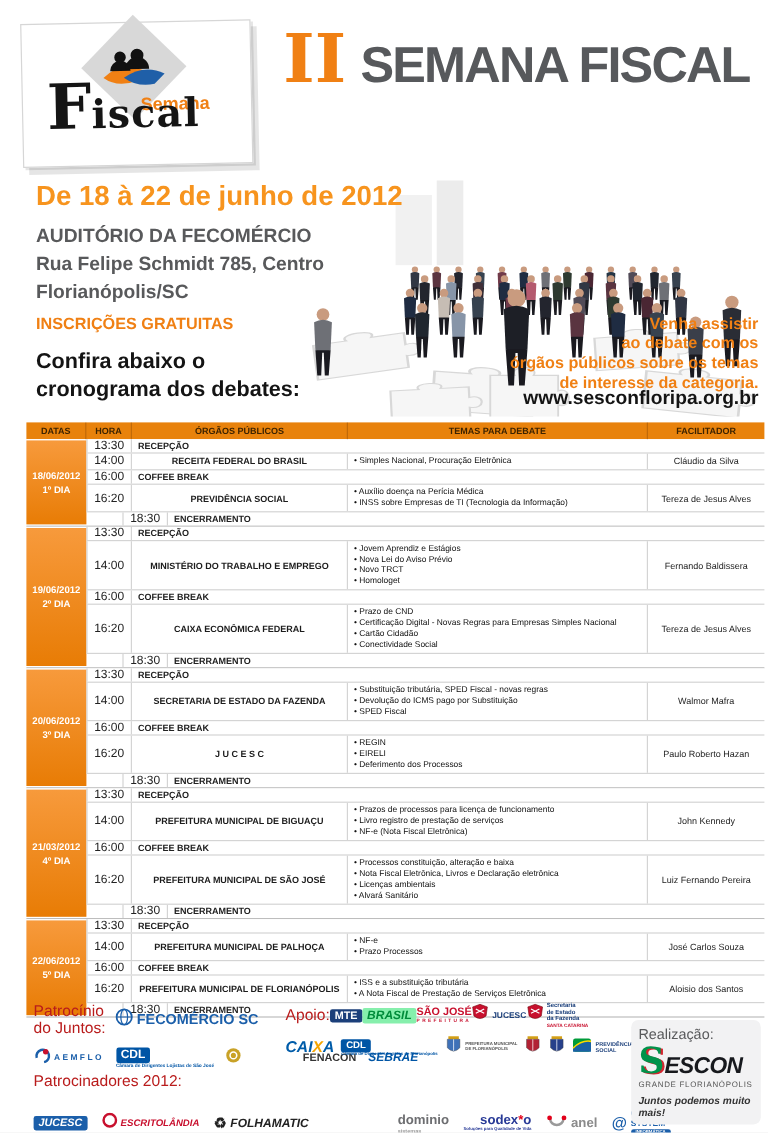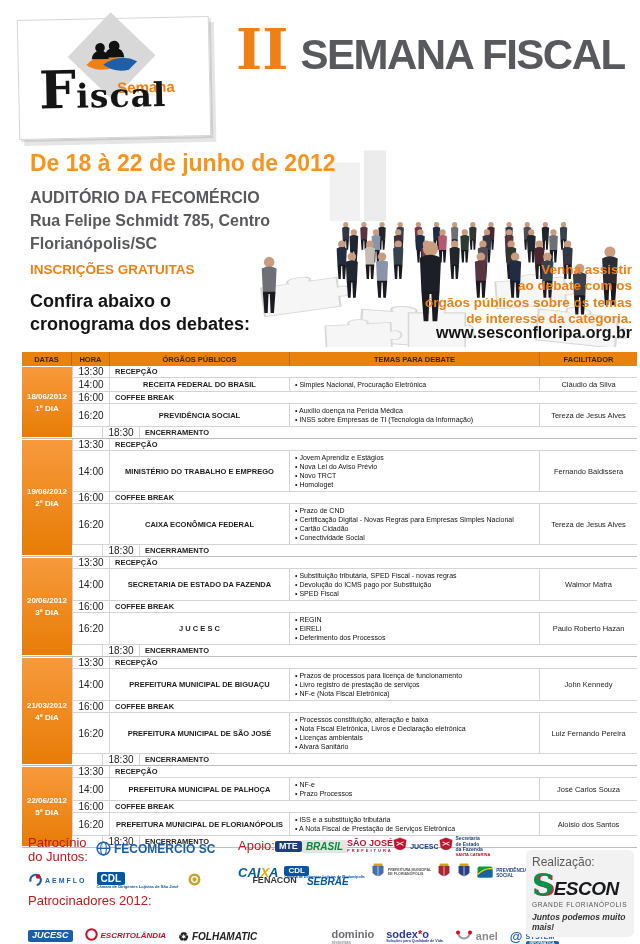--- a/index.html
+++ b/index.html
@@ -466,21 +466,21 @@
   <div class="apoio">
     <div class="line1" id="apoio-line1">
       <span class="f-label">Apoio:</span>
     <div class="chip">
           <div class="chip-lines">
             <div class="chip-line" style="font-size: 9px; background: rgb(27, 63, 122); padding: 1px 4px; border-radius: 2px; align-self: flex-start;"><span style="color: rgb(255, 255, 255);">MTE</span></div>
           </div>
         </div>
         <div class="chip">
           <div class="chip-lines">
-            <div class="chip-line" style="font-size: 10px; background: #e5e5e5; padding: 1px 4px; border-radius: 2px; align-self: flex-start; font-style: italic;"><span style="color: rgb(0, 140, 58);">BRASIL</span></div>
+            <div class="chip-line" style="font-size: 10px; background: #86efac; padding: 1px 4px; border-radius: 2px; align-self: flex-start; font-style: italic;"><span style="color: rgb(0, 140, 58);">BRASIL</span></div>
           </div>
         </div>
         <div class="chip">
           <div class="chip-lines">
             <div class="chip-line" style="font-size: 9px;"><span style="color: rgb(200, 16, 46);">SÃO JOSÉ</span></div>
             <div class="chip-line" style="font-size: 4px; letter-spacing: 2px;"><span style="color: rgb(200, 16, 46);">PREFEITURA</span></div>
           </div>
         </div>
         <div class="chip">
           <span><svg width="14" height="15" viewBox="0 0 16 17">
@@ -598,21 +598,21 @@
         <div class="sep"></div>
         <div class="chip">
           <div class="chip-lines">
             <div class="chip-line" style="font-size: 11px;"><span style="color: rgb(109, 110, 113);">dominio</span></div>
             <div class="chip-line" style="font-size: 4.6px;"><span style="color: rgb(154, 154, 154);">sistemas</span></div>
           </div>
         </div>
         <div class="sep"></div>
         <div class="chip">
           <div class="chip-lines">
-            <div class="chip-line" style="font-size: 11px;"><span style="color: rgb(40, 58, 151);">sodex</span><span style="color: rgb(226, 0, 26);">*</span><span style="color: rgb(40, 58, 151);">o</span></div>
+            <div class="chip-line" style="font-size: 11px; text-align: right;"><span style="color: rgb(40, 58, 151);">sodex</span><span style="color: rgb(226, 0, 26);">*</span><span style="color: rgb(40, 58, 151);">o</span></div>
             <div class="chip-line" style="font-size: 3.6px;"><span style="color: rgb(40, 58, 151);">Soluções para Qualidade de Vida</span></div>
           </div>
         </div>
         <div class="sep"></div>
         <div class="chip">
           <span><svg width="18" height="11" viewBox="0 0 18 11">
               <path d="M3.5,3.5 a5.5,5 0 0 0 11,0" fill="none" stroke="#9A9A9A" stroke-width="2"></path>
               <circle cx="3" cy="2.6" r="2" fill="#E2001A"></circle>
               <circle cx="15" cy="2.6" r="2" fill="#E2001A"></circle>
             </svg></span>

